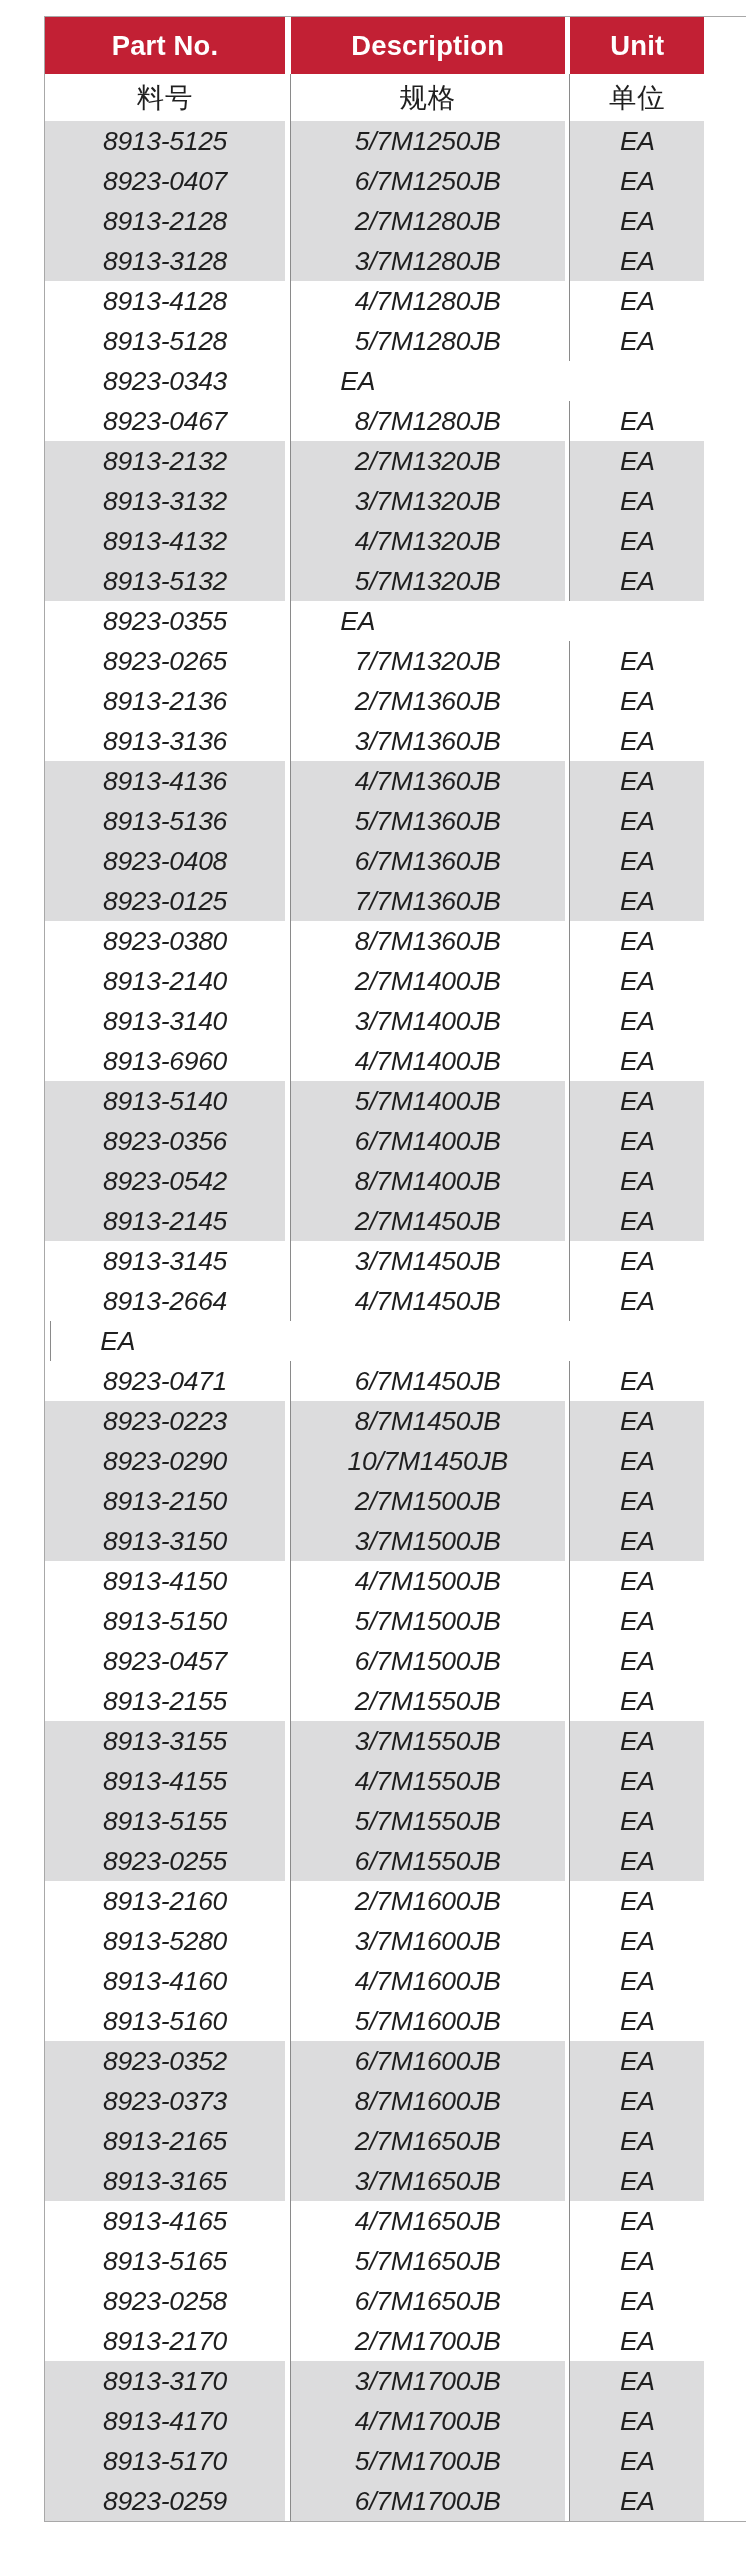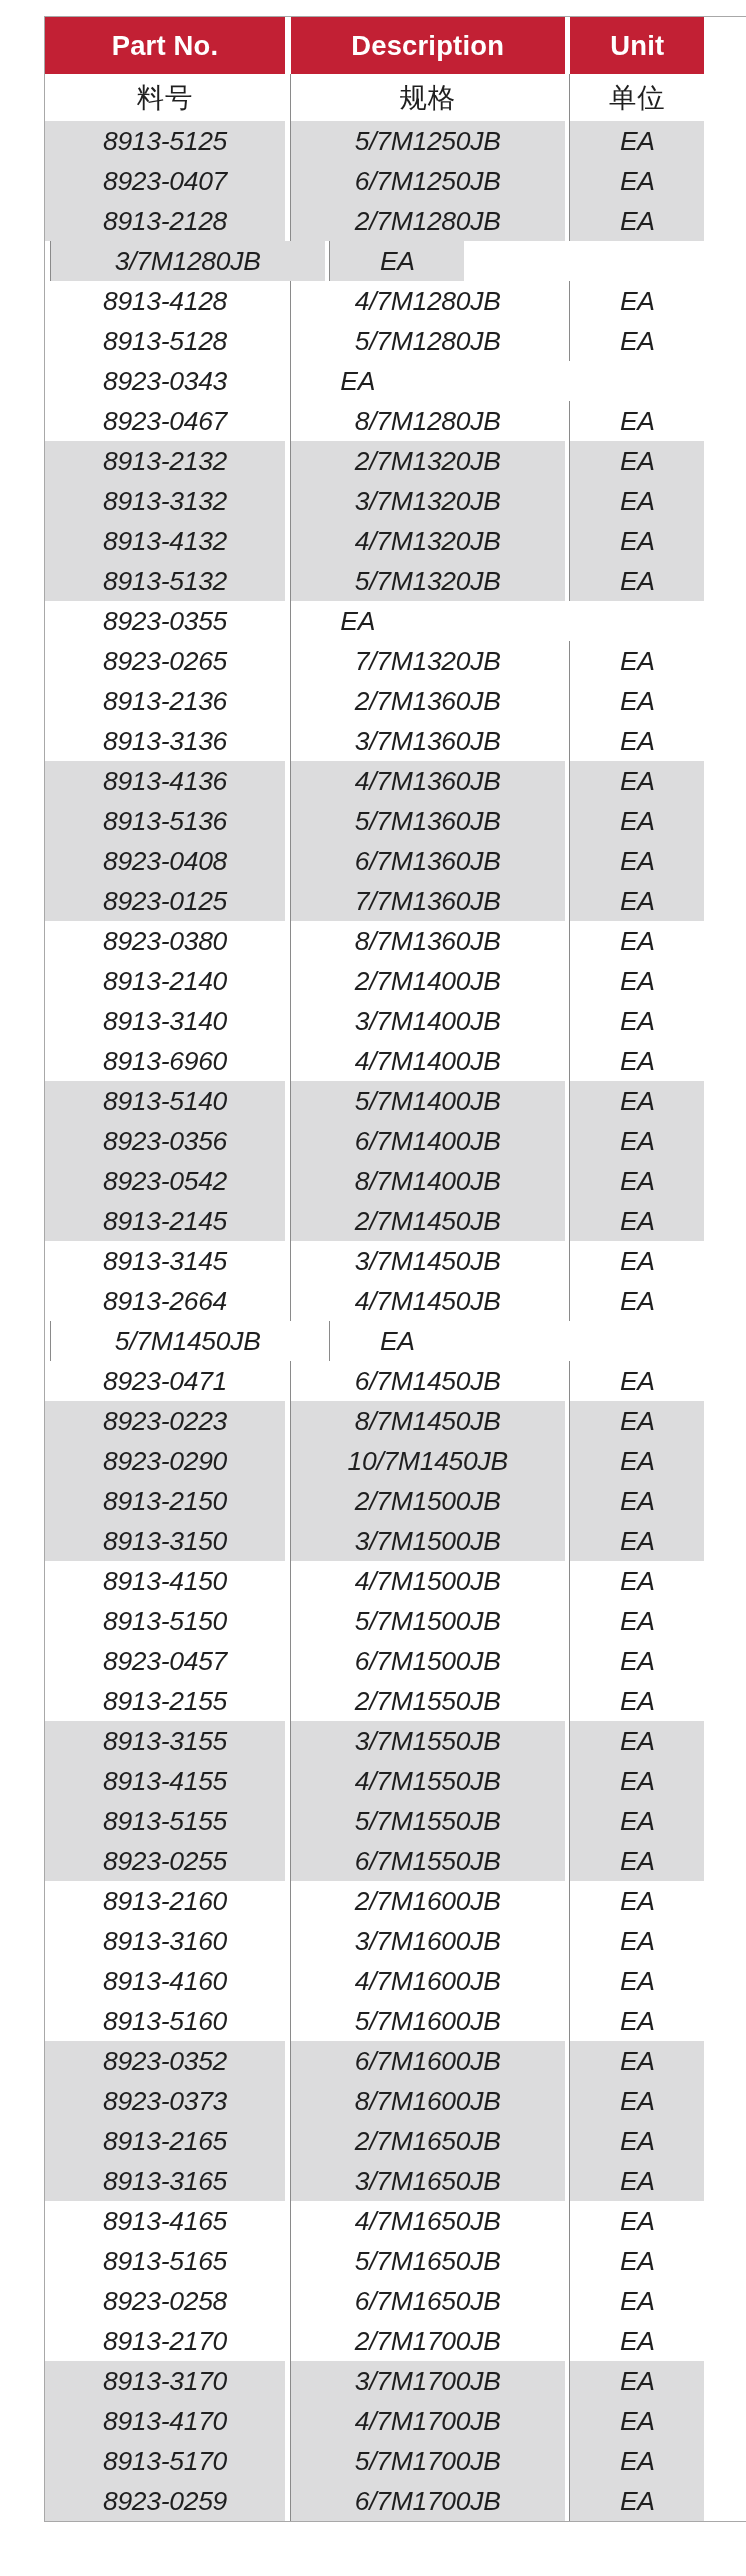--- a/index.html
+++ b/index.html
@@ -83,20 +83,21 @@
       <div class="cell c1">8923-0407</div>
       <div class="cell c2">6/7M1250JB</div>
       <div class="cell c3">EA</div>
     </div>
       <div class="row body-row shaded">
       <div class="cell c1">8913-2128</div>
       <div class="cell c2">2/7M1280JB</div>
       <div class="cell c3">EA</div>
     </div>
       <div class="row body-row shaded">
+      <div class="cell c1">8913-3128</div>
       <div class="cell c2">3/7M1280JB</div>
       <div class="cell c3">EA</div>
     </div>
       <div class="row body-row">
       <div class="cell c1">8913-4128</div>
       <div class="cell c2">4/7M1280JB</div>
       <div class="cell c3">EA</div>
     </div>
       <div class="row body-row">
       <div class="cell c1">8913-5128</div>
@@ -215,21 +216,20 @@
       <div class="cell c1">8913-3145</div>
       <div class="cell c2">3/7M1450JB</div>
       <div class="cell c3">EA</div>
     </div>
       <div class="row body-row">
       <div class="cell c1">8913-2664</div>
       <div class="cell c2">4/7M1450JB</div>
       <div class="cell c3">EA</div>
     </div>
       <div class="row body-row">
-      <div class="cell c2">5/7M1450JB</div>
       <div class="cell c3">EA</div>
     </div>
       <div class="row body-row">
       <div class="cell c1">8923-0471</div>
       <div class="cell c2">6/7M1450JB</div>
       <div class="cell c3">EA</div>
     </div>
       <div class="row body-row shaded">
       <div class="cell c1">8923-0223</div>
       <div class="cell c2">8/7M1450JB</div>
@@ -289,21 +289,21 @@
       <div class="cell c1">8923-0255</div>
       <div class="cell c2">6/7M1550JB</div>
       <div class="cell c3">EA</div>
     </div>
       <div class="row body-row">
       <div class="cell c1">8913-2160</div>
       <div class="cell c2">2/7M1600JB</div>
       <div class="cell c3">EA</div>
     </div>
       <div class="row body-row">
-      <div class="cell c1">8913-3160</div>
+      <div class="cell c1">8913-5280</div>
       <div class="cell c2">3/7M1600JB</div>
       <div class="cell c3">EA</div>
     </div>
       <div class="row body-row">
       <div class="cell c1">8913-4160</div>
       <div class="cell c2">4/7M1600JB</div>
       <div class="cell c3">EA</div>
     </div>
       <div class="row body-row">
       <div class="cell c1">8913-5160</div>

